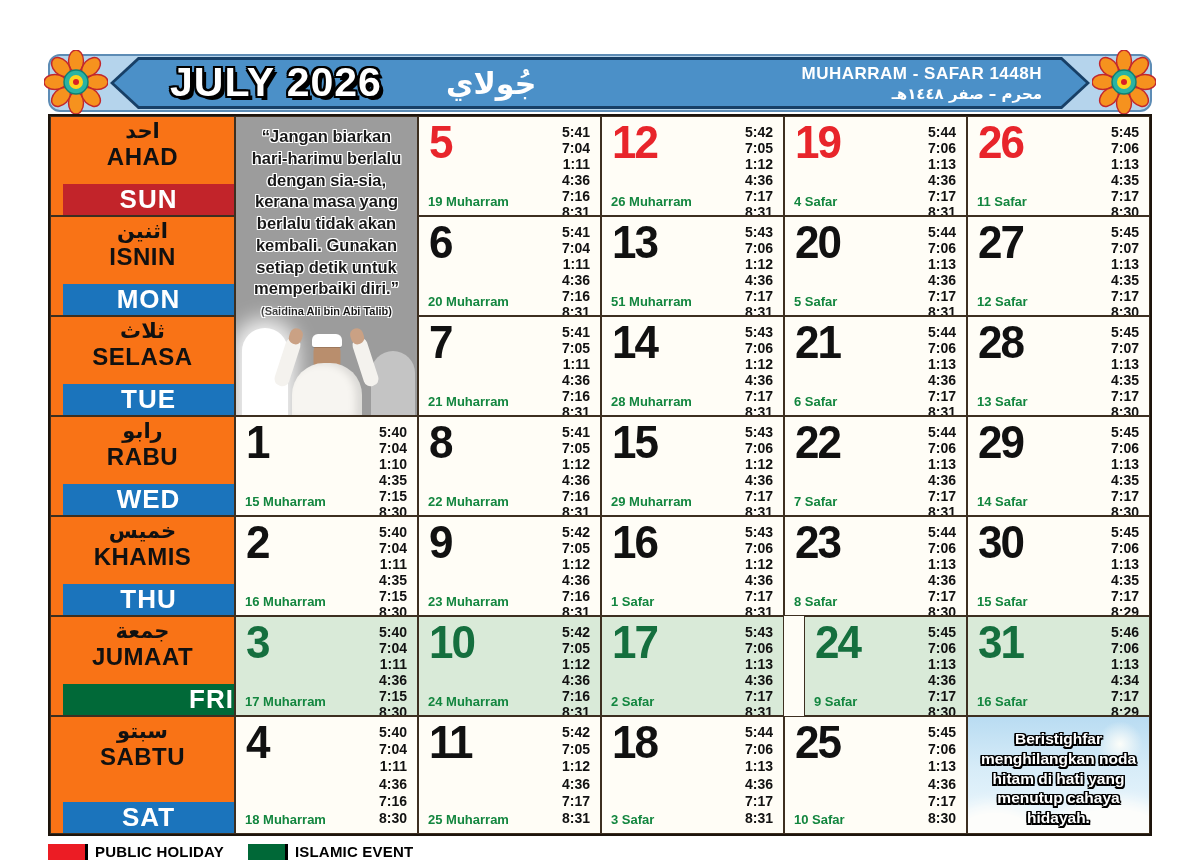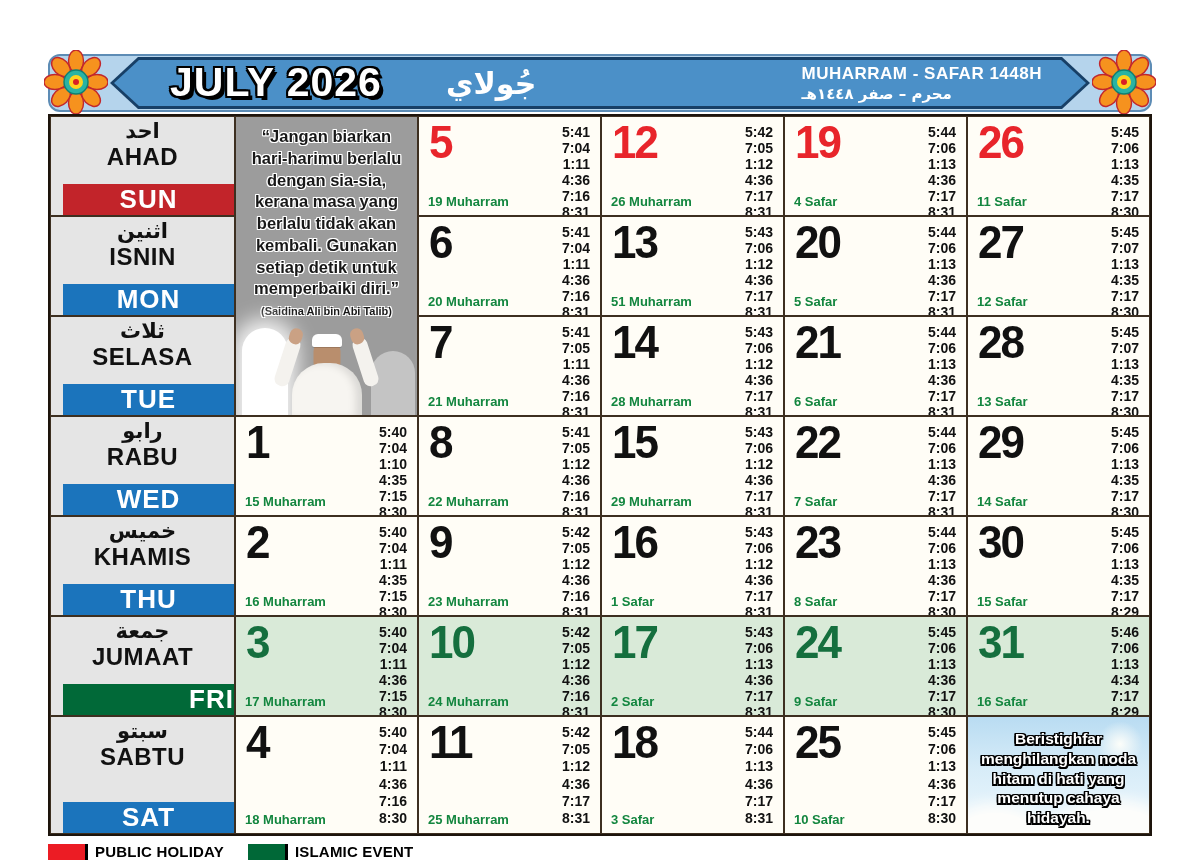--- a/index.html
+++ b/index.html
@@ -13,35 +13,35 @@
      clip-path:polygon(0 50%, 28px 0, calc(100% - 28px) 0, 100% 50%, calc(100% - 28px) 100%, 28px 100%); }
   .ribbon-inner { position:absolute; left:66px; right:66px; top:6px; bottom:6px; background:#4b90c8;
      clip-path:polygon(0 50%, 25px 0, calc(100% - 25px) 0, 100% 50%, calc(100% - 25px) 100%, 25px 100%); }
   .month-title { position:absolute; left:122px; top:50%; transform:translateY(-52%);
      font-size:41px; font-weight:bold; letter-spacing:1px; color:#fff;
      text-shadow:-2px -2px 0 #000, 2px -2px 0 #000, -2px 2px 0 #000, 2px 2px 0 #000,
                  0 -2px 0 #000, 0 2px 0 #000, -2px 0 0 #000, 2px 0 0 #000, 4px 4px 0 #000; }
   .jawi-title { position:absolute; left:398px; top:50%; transform:translateY(-50%);
      font-size:30px; color:#fff; font-weight:bold; font-family:"DejaVu Sans",sans-serif; }
   .hijri-block { position:absolute; right:110px; top:50%; transform:translateY(-50%);
-     text-align:left; color:#fff; font-weight:bold; }
+     text-align:right; color:#fff; font-weight:bold; }
   .hijri-block .l1 { font-size:17px; letter-spacing:.5px; }
   .hijri-block .l2 { font-size:15px; font-family:"DejaVu Sans",sans-serif; margin-top:1px; }
   .orn { position:absolute; width:64px; height:64px; top:-4px; }
   .orn.left { left:-4px; } .orn.right { right:-4px; }
 
   
   .grid { position:absolute; left:48px; top:114px; width:1104px; height:722px;
      display:grid; grid-template-columns:185px repeat(5, 1fr);
      grid-template-rows:repeat(6, 100px) 1fr;
      border:2px solid #1d140c; background:#fffdf6; }
   .cell { border:1px solid #3d2f20; position:relative; background:#fffdf6; overflow:hidden; }
 
   
-  .day-cell { display:flex; flex-direction:column; align-items:stretch; background:#e5e5e5; }
+  .day-cell { display:flex; flex-direction:column; align-items:stretch; background:#f97316; }
   .day-arabic { text-align:center; font-size:21px; font-weight:bold; line-height:1.1; margin-top:3px;
      font-family:"DejaVu Sans",sans-serif; color:#111; }
   .day-malay { text-align:center; font-size:24px; font-weight:bold; letter-spacing:.5px; color:#111; flex:1; }
   .day-bar { height:31px; margin-top:auto; color:#fff; font-size:26px; font-weight:bold;
      text-align:center; line-height:30px; letter-spacing:1px;margin-left:12px; }
 
   
   .date-num { position:absolute; top:3px; left:10px; font-size:44px; font-weight:bold;
      line-height:.95; letter-spacing:-2px; color:#111; transform:scaleY(1.05); transform-origin:top left; }
   .date-num.red { color:#e8252b; }
@@ -475,21 +475,21 @@
     <div class="times">
       <div class="t">5:43</div>
       <div class="t">7:06</div>
       <div class="t">1:13</div>
       <div class="t">4:36</div>
       <div class="t">7:17</div>
       <div class="t">8:31</div>
     </div>
     <div class="hijri">2 Safar</div>
   </div>
-      <div class="cell date-cell fri" style="grid-area: 6 / 5;">
+      <div class="cell date-cell fri" style="grid-area: 6 / 5; margin-left: 20px;">
     <div class="date-num green">24</div>
     <div class="times">
       <div class="t">5:45</div>
       <div class="t">7:06</div>
       <div class="t">1:13</div>
       <div class="t">4:36</div>
       <div class="t">7:17</div>
       <div class="t">8:30</div>
     </div>
     <div class="hijri">9 Safar</div>

